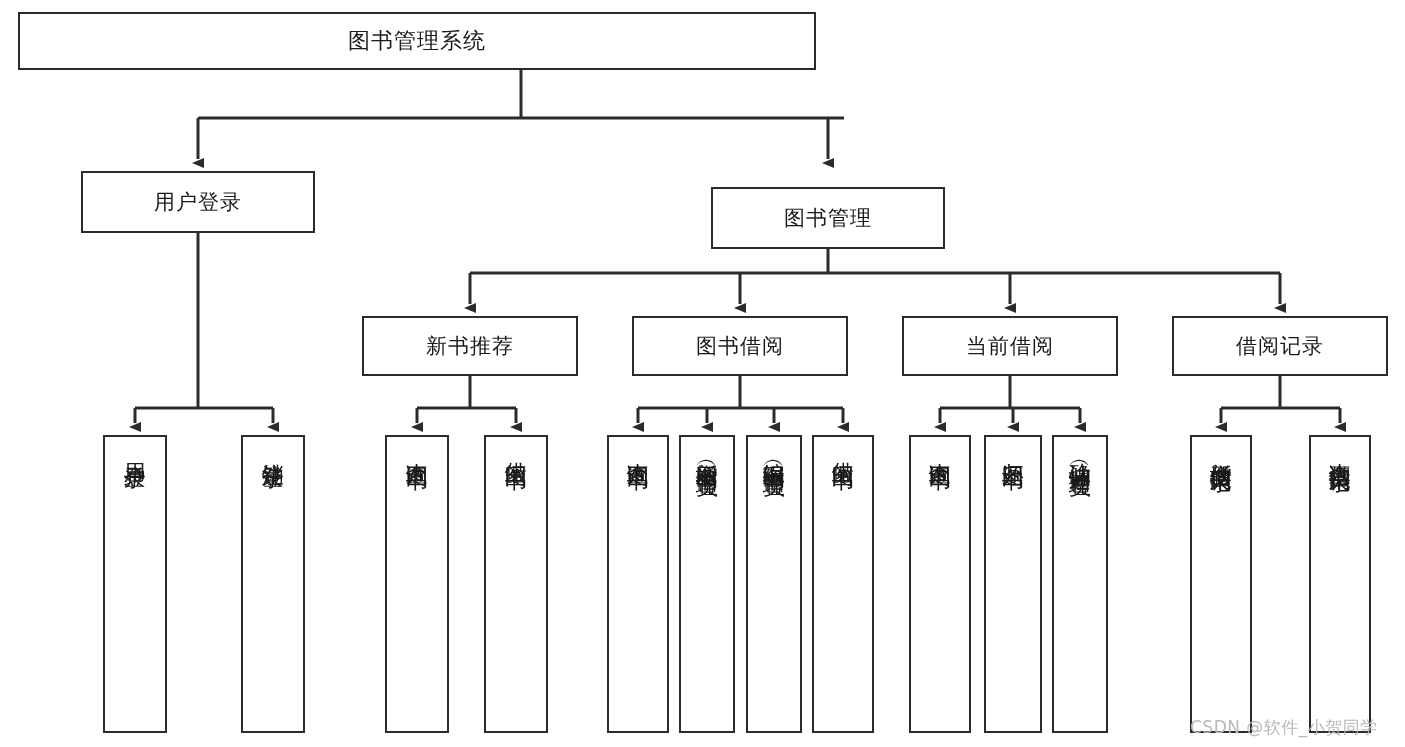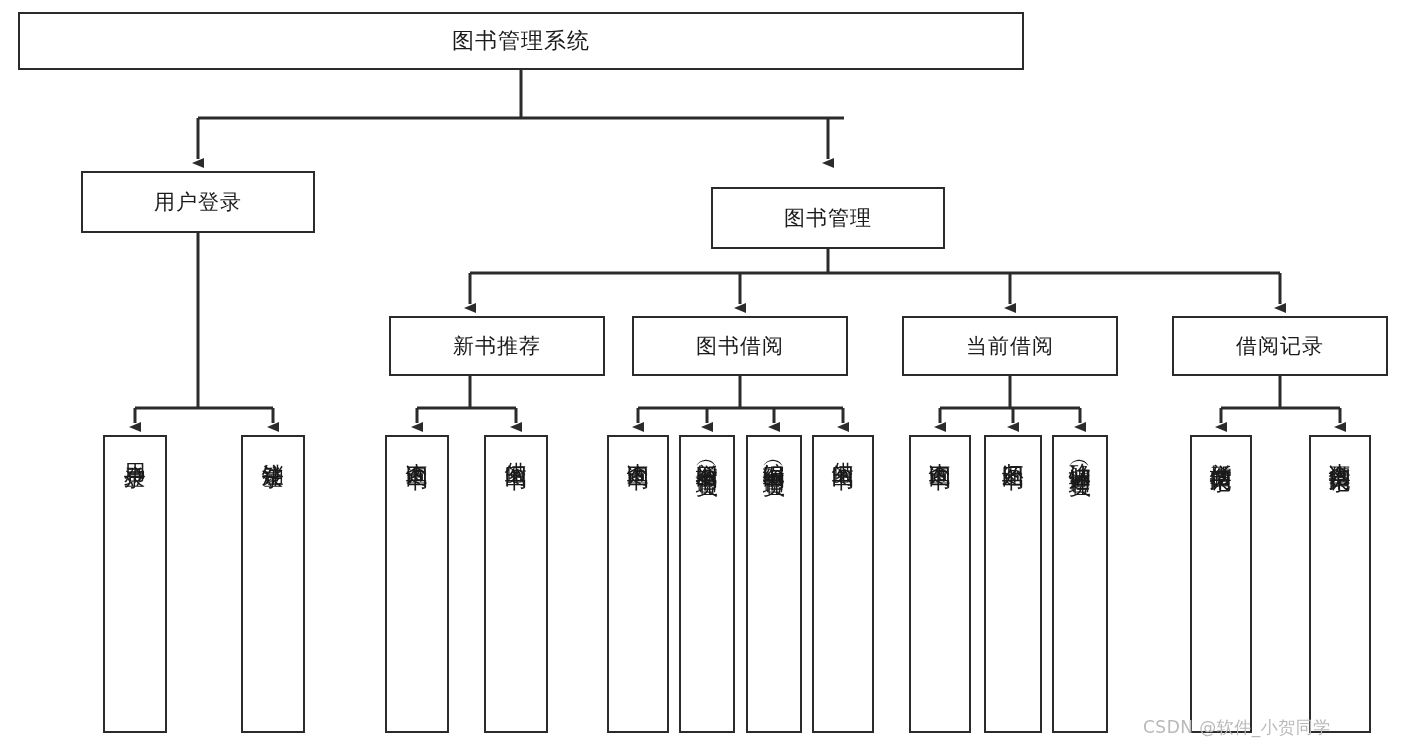--- a/index.html
+++ b/index.html
@@ -115,32 +115,32 @@
       <path d="M1013,408 L1013,423" marker-end="url(#arrow)"></path>
       <path d="M1080,408 L1080,423" marker-end="url(#arrow)"></path>
 
       <path d="M1280,376 L1280,408"></path>
       <path d="M1221,408 L1340,408"></path>
       <path d="M1221,408 L1221,423" marker-end="url(#arrow)"></path>
       <path d="M1340,408 L1340,423" marker-end="url(#arrow)"></path>
     </g>
   </svg>
 
-  <div class="node node-h node-root" style="left:18px; top:12px; width:1006px; height:58px;">
+  <div class="node node-h node-root" style="left:18px; top:12px; width:798px; height:58px;">
     <span class="label">图书管理系统</span>
   </div>
 
   <div class="node node-h" style="left:81px; top:171px; width:234px; height:62px;">
     <span class="label">用户登录</span>
   </div>
   <div class="node node-h" style="left:711px; top:187px; width:234px; height:62px;">
     <span class="label">图书管理</span>
   </div>
 
-  <div class="node node-h" style="left:362px; top:316px; width:216px; height:60px;margin-left:27px;">
+  <div class="node node-h" style="left:362px; top:316px; width:216px; height:60px;">
     <span class="label">新书推荐</span>
   </div>
   <div class="node node-h" style="left:632px; top:316px; width:216px; height:60px;">
     <span class="label">图书借阅</span>
   </div>
   <div class="node node-h" style="left:1172px; top:316px; width:216px; height:60px;">
     <span class="label">借阅记录</span>
   </div>
   <div class="node node-h" style="left:902px; top:316px; width:216px; height:60px;">
     <span class="label">当前借阅</span>
@@ -179,15 +179,15 @@
   <div class="node node-v" style="left:1052px; top:435px; width:56px; height:298px;">
     <span class="label">确认归还（管理员）</span>
   </div>
   <div class="node node-v" style="left:1190px; top:435px; width:62px; height:298px;">
     <span class="label">新增借阅记录</span>
   </div>
   <div class="node node-v" style="left:1309px; top:435px; width:62px; height:298px;">
     <span class="label">查询借阅记录</span>
   </div>
 
-  <div class="watermark" style="left:1143px; top:716px;">CSDN @软件_小贺同学</div>
+  <div class="watermark" style="left:1190px; top:716px;">CSDN @软件_小贺同学</div>
 
 </div>
 
 </body></html>

